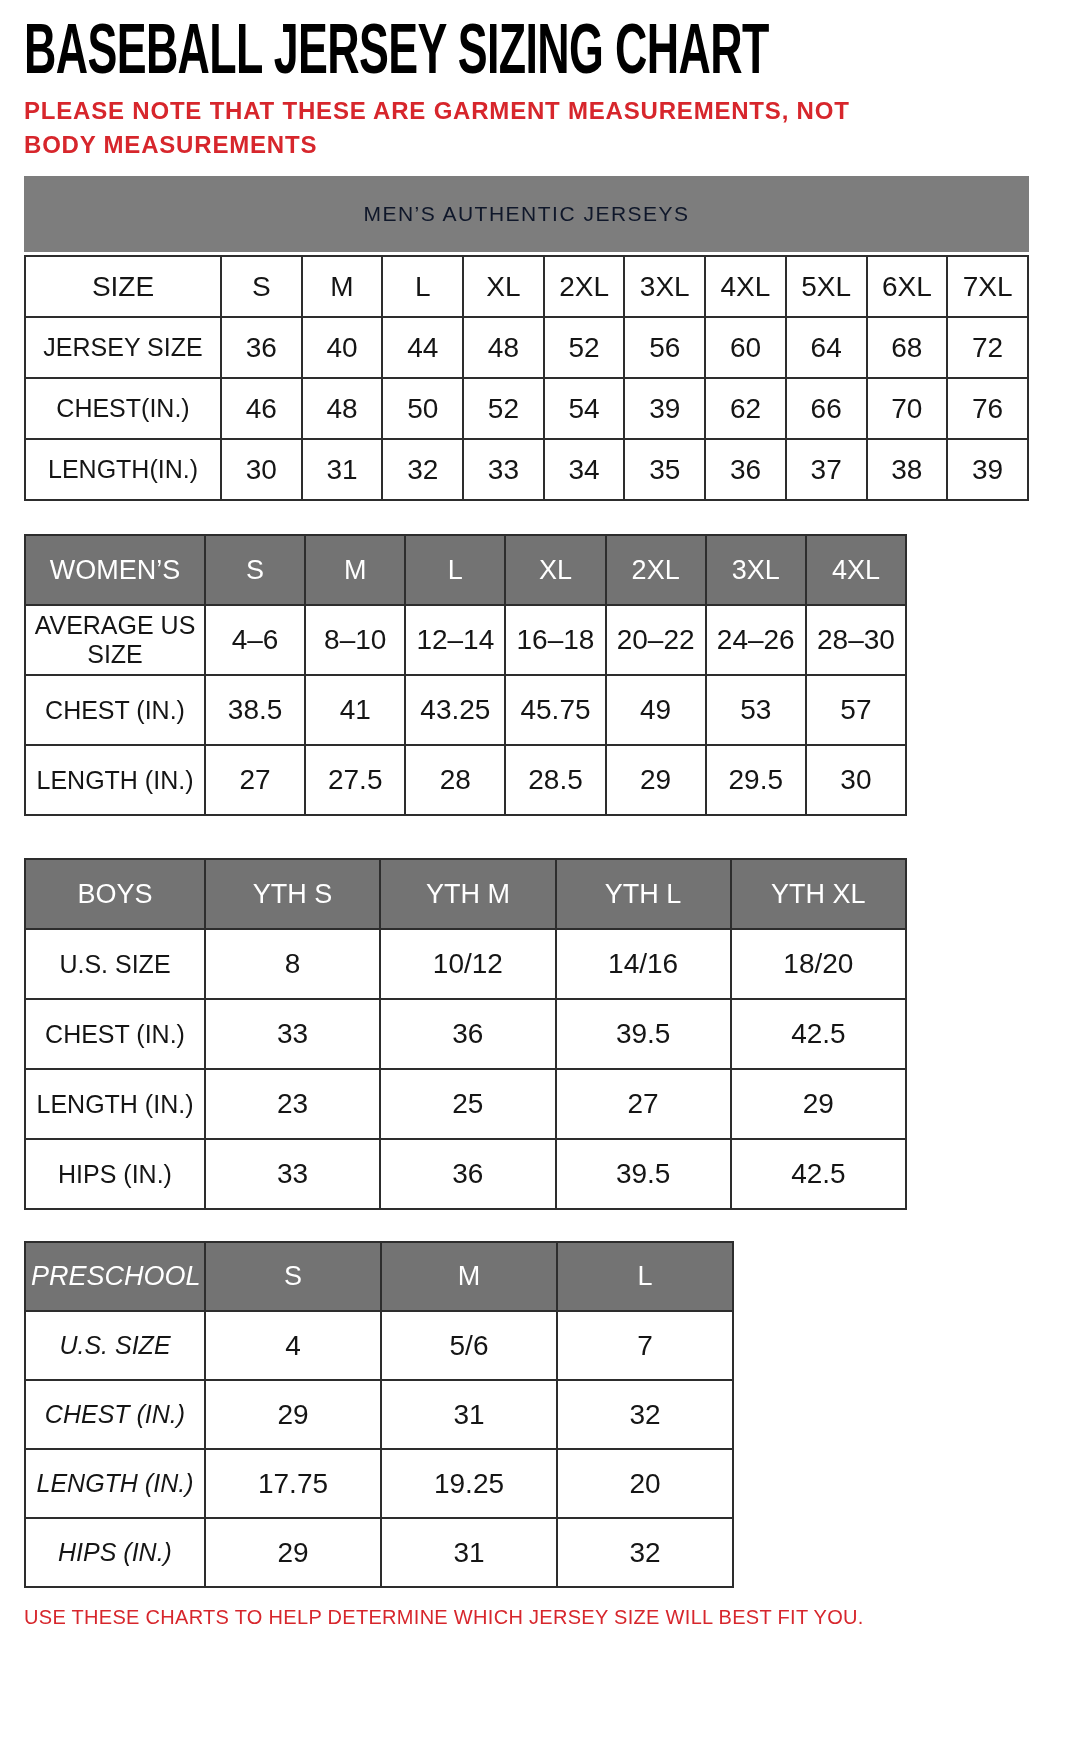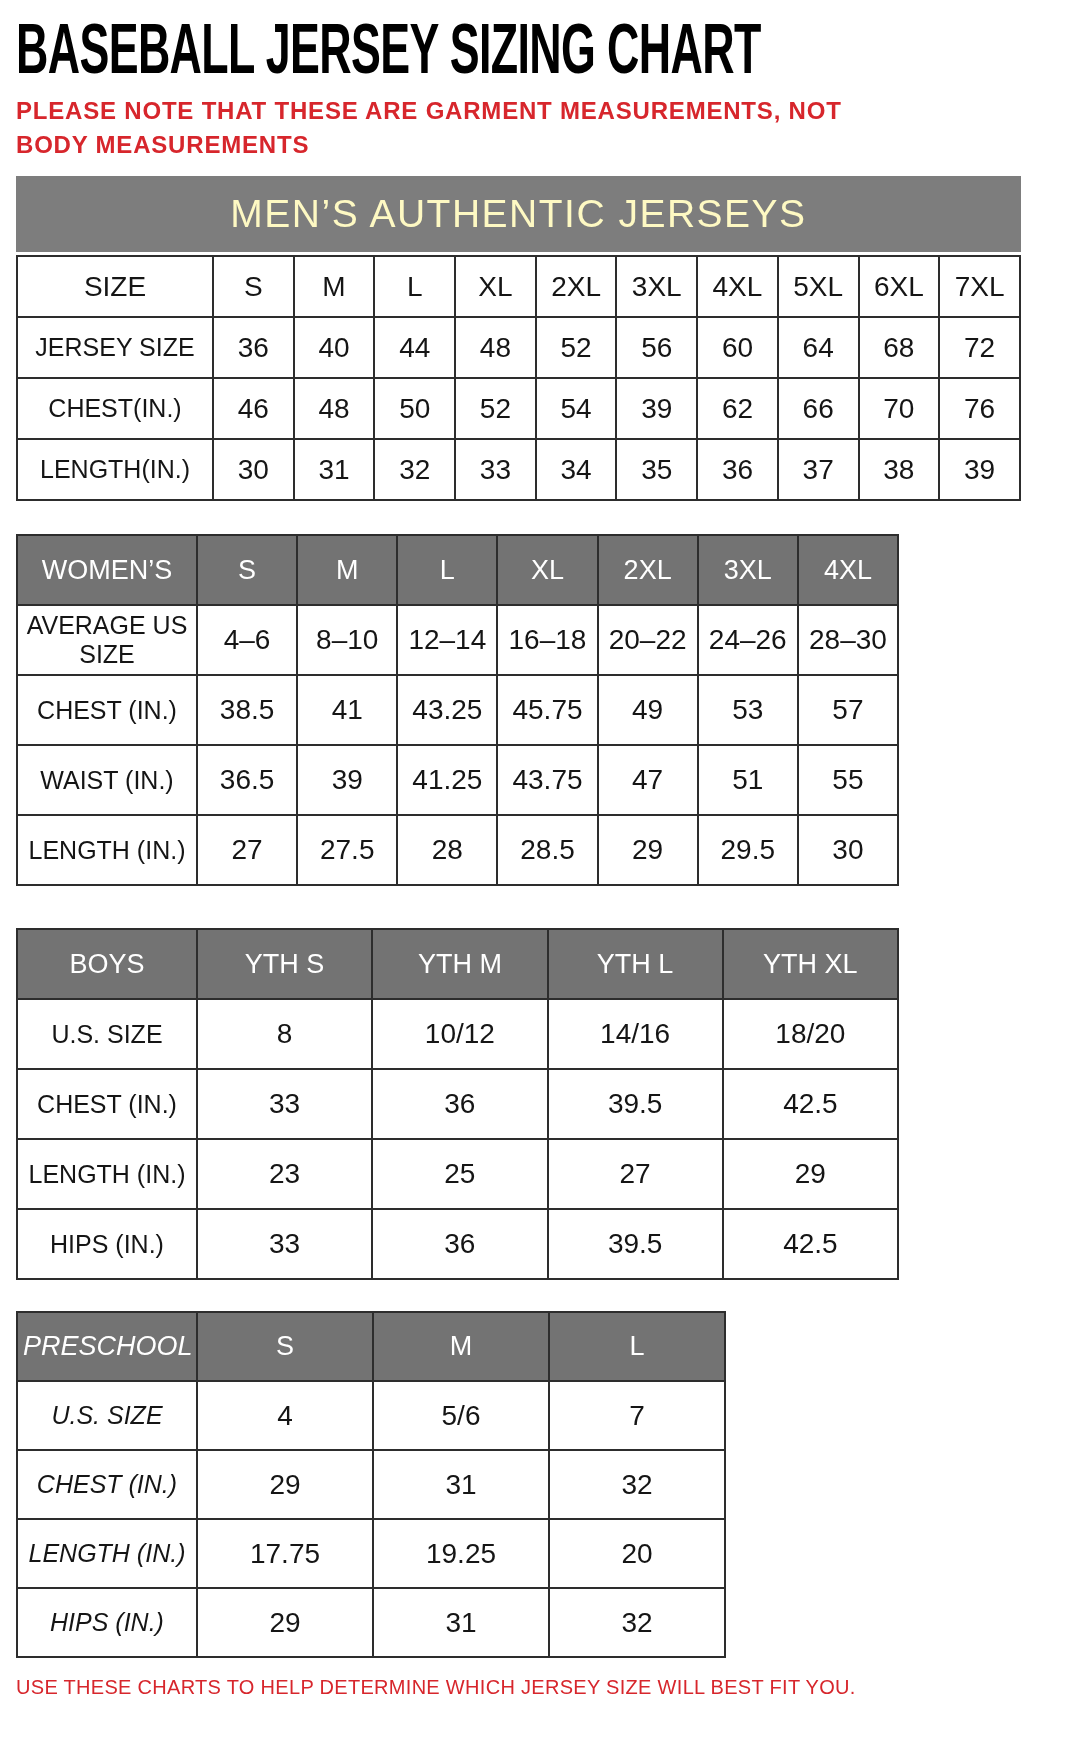--- a/index.html
+++ b/index.html
@@ -4,21 +4,21 @@
 <style>
   * { box-sizing: border-box; margin: 0; padding: 0; }
   html, body { background: #ffffff; }
   body {
     width: 1077px;
     height: 1743px;
     overflow: hidden;
     font-family: "Liberation Sans", sans-serif;
     color: #151515;
   }
-  .page { padding: 20px 0 0 16px; }
+  .page { padding: 20px 0 0 24px; }
 
   .title {
     font-size: 70px;
     font-weight: bold;
     letter-spacing: -1px;
     white-space: nowrap;
     transform: scaleX(0.64);
     transform-origin: 0 50%;
     height: 58px;
     line-height: 58px;
@@ -33,24 +33,24 @@
     letter-spacing: 0.8px;
     line-height: 34px;
     color: #d7262c;
   }
 
   .banner {
     margin-top: 14px;
     width: 1005px;
     height: 76px;
     background: #7d7d7d;
-    color: #fef9c3;
+    color: #0f172a;
     text-align: center;
     line-height: 76px;
-    font-size: 39px;
+    font-size: 21px;
     letter-spacing: 1.5px;
   }
 
   .tbl table {
     border-collapse: collapse;
     table-layout: fixed;
     background: #ffffff;
   }
   .tbl th, .tbl td {
     border: 2px solid #2d2d2d;
@@ -201,30 +201,20 @@
             <th class="lbl">CHEST (IN.)</th>
             <td>38.5</td>
             <td>41</td>
             <td>43.25</td>
             <td>45.75</td>
             <td>49</td>
             <td>53</td>
             <td>57</td>
           </tr>
           <tr>
-            <th class="lbl">WAIST (IN.)</th>
-            <td>36.5</td>
-            <td>39</td>
-            <td>41.25</td>
-            <td>43.75</td>
-            <td>47</td>
-            <td>51</td>
-            <td>55</td>
-          </tr>
-          <tr>
             <th class="lbl">LENGTH (IN.)</th>
             <td>27</td>
             <td>27.5</td>
             <td>28</td>
             <td>28.5</td>
             <td>29</td>
             <td>29.5</td>
             <td>30</td>
           </tr>
         </tbody>

